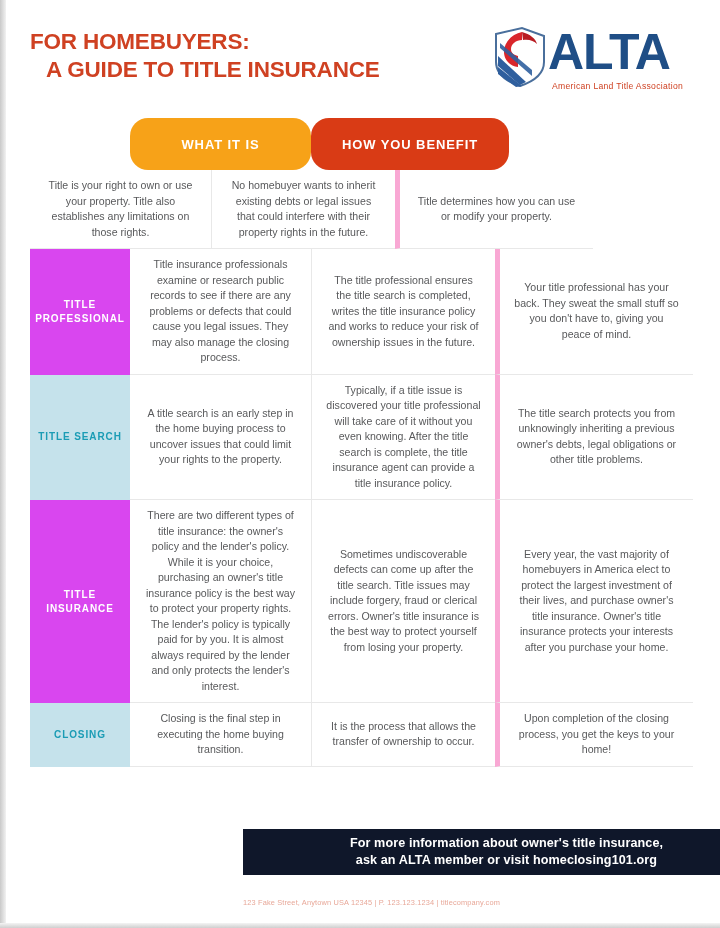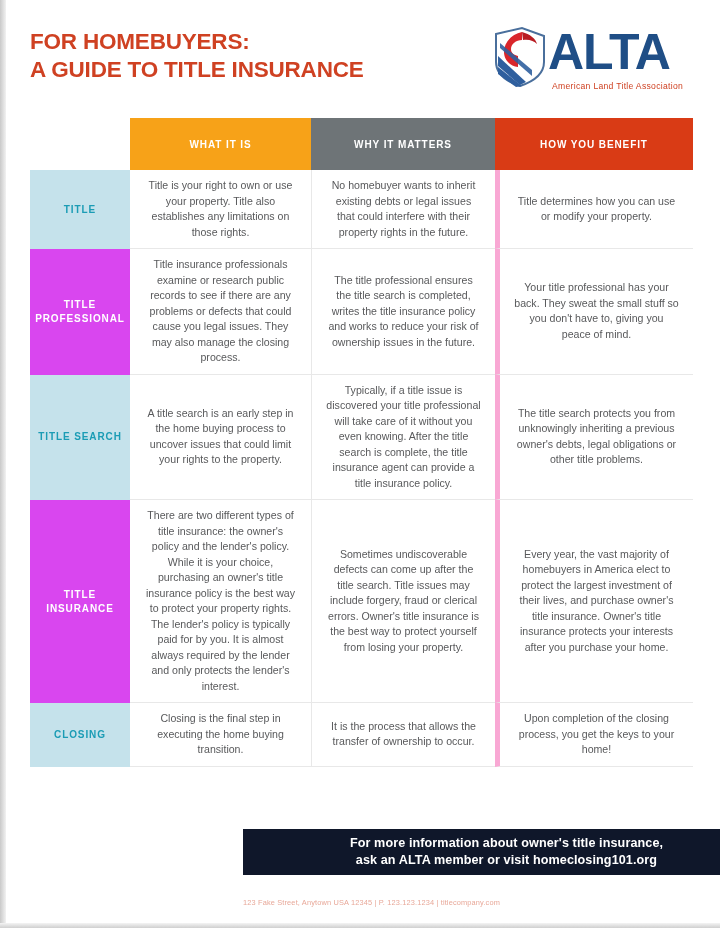--- a/index.html
+++ b/index.html
@@ -44,21 +44,21 @@
     position: absolute;
     left: 30px;
     top: 28px;
     width: 430px;
     color: #cf4122;
     font-size: 22.5px;
     font-weight: bold;
     line-height: 28px;
     letter-spacing: -0.2px;
   }
-  .doc-title .line2 { display: block; }
+  .doc-title .line2 { display: block; margin-left: 16px; }
 
   .logo-wrap {
     position: absolute;
     left: 492px;
     top: 26px;
     width: 200px;
     height: 70px;
   }
   .logo-mark {
     position: absolute;
@@ -96,27 +96,28 @@
     display: flex;
     height: 52px;
   }
   .th-spacer {
     width: 100px;
     flex: 0 0 100px;
   }
   .th {
     flex: 1 1 0;
     color: #ffffff;
-    font-size: 10px;
+    font-size: 13px;
     font-weight: bold;
     letter-spacing: 0.9px;
     display: flex;
     align-items: center;
     justify-content: center;
     text-align: center;
+    border-radius: 18px;
   }
   .th.c1 { background: #f7a218; flex: 0 0 181px; }
   .th.c2 { background: #6e7477; flex: 0 0 184px; }
   .th.c3 { background: #d93b15; flex: 0 0 198px; }
 
   .trow {
     display: flex;
     align-items: stretch;
   }
   .rowlabel {
@@ -220,26 +221,24 @@
       <span class="logo-word">ALTA</span>
       <span class="logo-sub">American Land Title Association</span>
     </div>
   </div>
 
   <div class="table">
 
     <div class="thead">
       <div class="th-spacer"></div>
       <div class="th c1">WHAT IT IS</div>
-      <div class="th c2">WHY IT MATTERS</div>
       <div class="th c3">HOW YOU BENEFIT</div>
     </div>
 
     <div class="trow">
-      <div class="rowlabel light">TITLE</div>
       <div class="cell c1">
         <p>Title is your right to own or use your property. Title also establishes any limitations on those rights.</p>
       </div>
       <div class="cell c2">
         <p>No homebuyer wants to inherit existing debts or legal issues that could interfere with their property rights in the future.</p>
       </div>
       <div class="cell c3">
         <p>Title determines how you can use or modify your property.</p>
       </div>
     </div>

